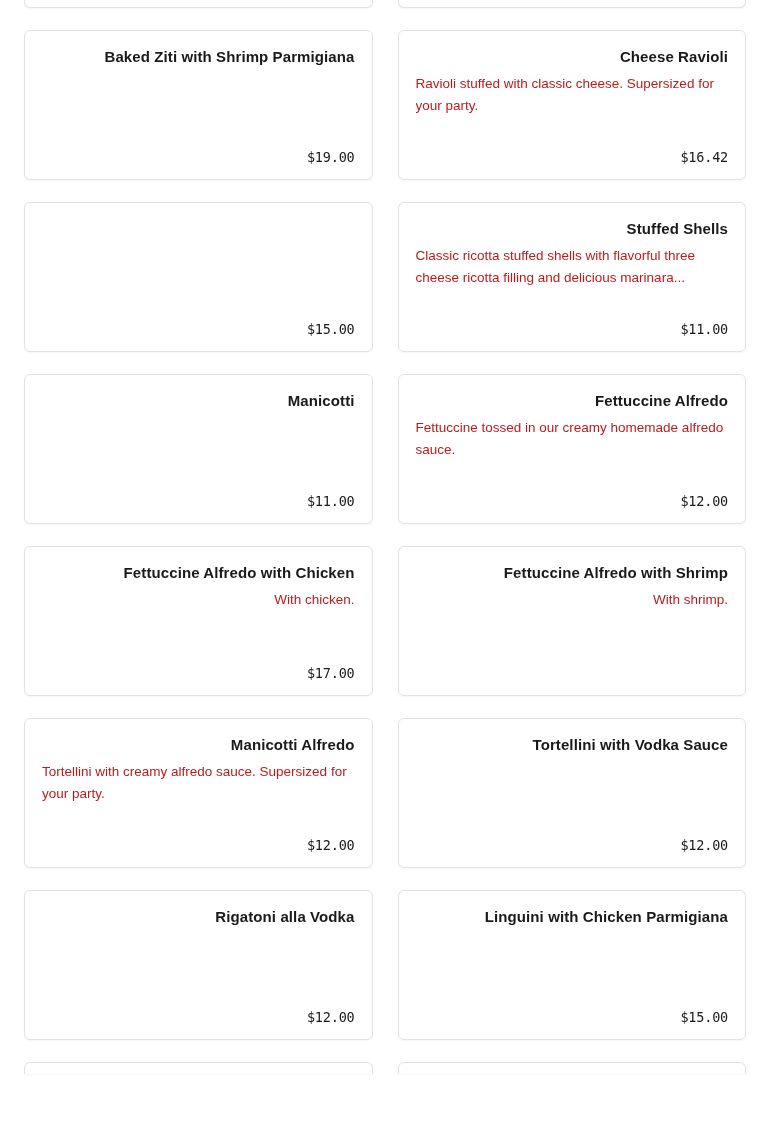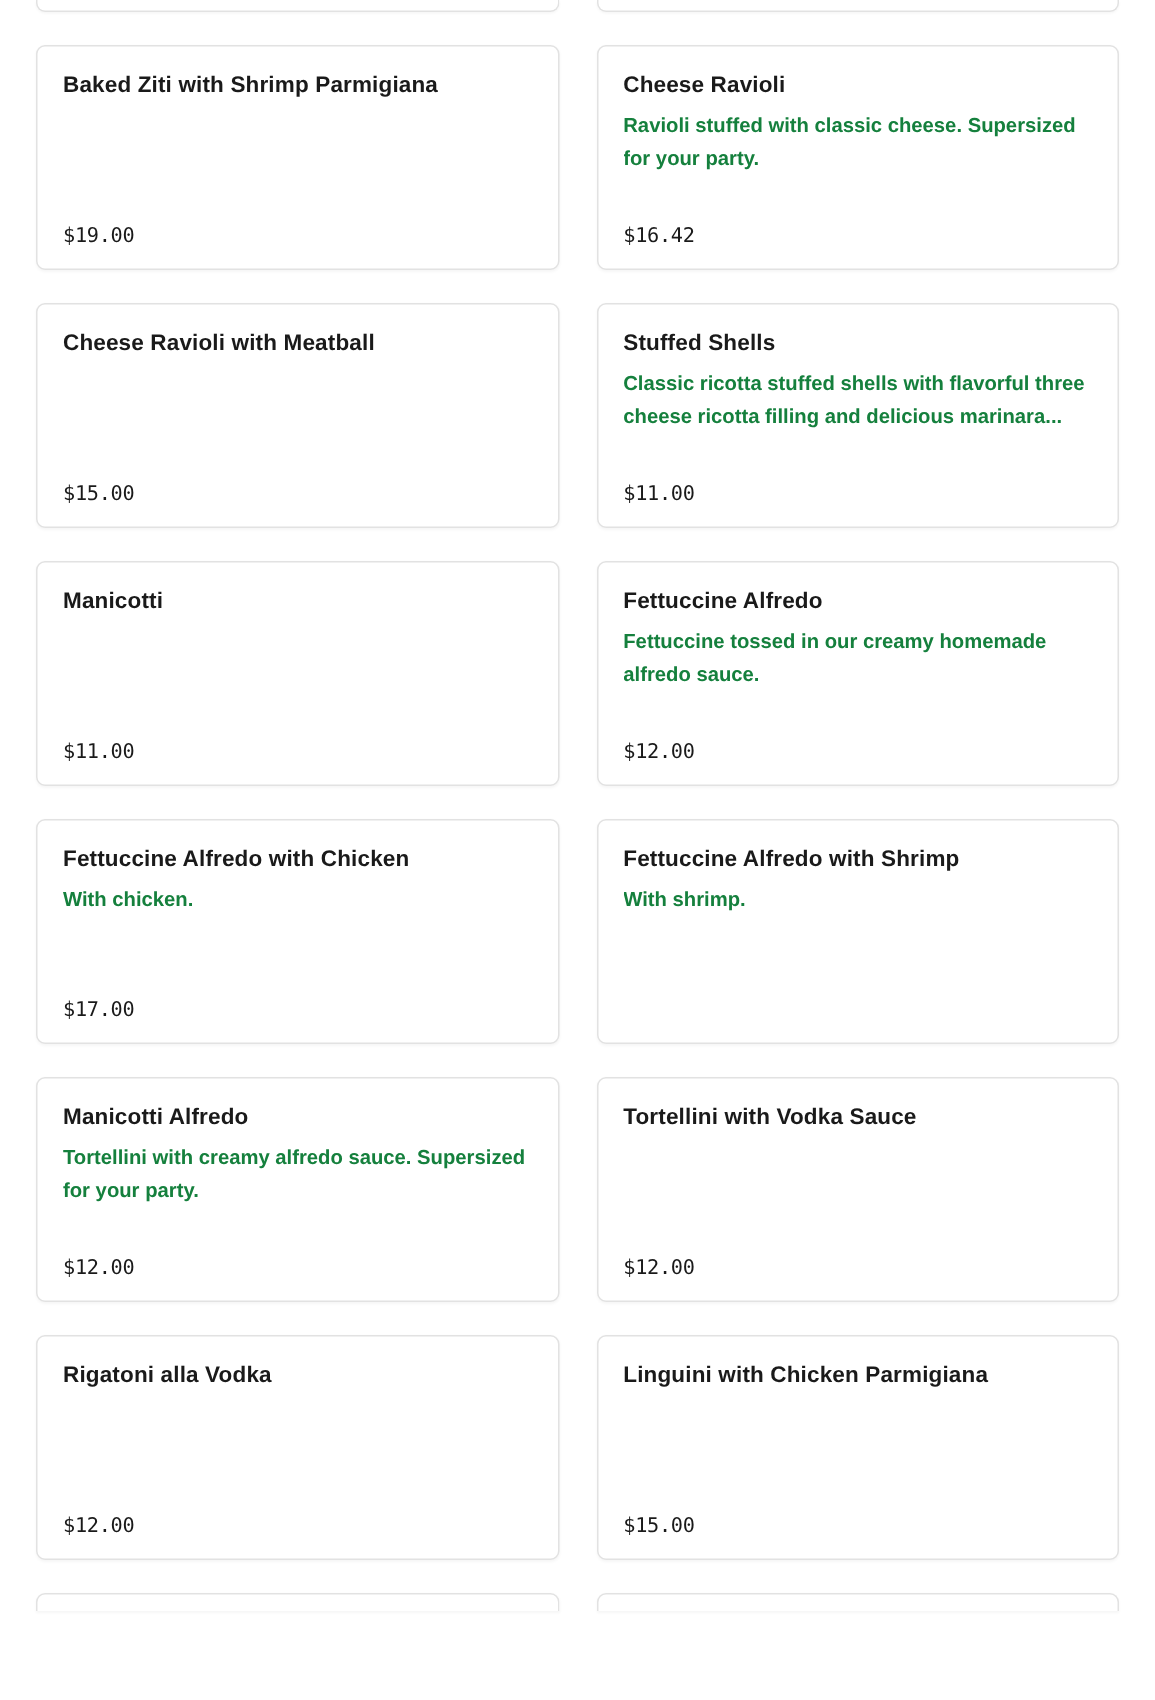--- a/index.html
+++ b/index.html
@@ -27,20 +27,21 @@
   .menu-card {
     background: #ffffff;
     border: 1px solid #e2e2e2;
     border-radius: 6px;
     box-sizing: border-box;
     padding: 16px 17px 14px 17px;
     min-height: 150px;
     display: flex;
     flex-direction: column;
     box-shadow: 0 1px 2px rgba(0,0,0,0.04);
+    align-items: flex-end;
   }
   .menu-card.partial-top {
     min-height: 0;
     height: 8px;
     padding: 0;
     border-top: none;
     border-bottom: 1px solid #e2e2e2;
     border-radius: 0 0 6px 6px;
   }
   .menu-card.partial-bottom {
@@ -54,26 +55,25 @@
     font-size: 15px;
     font-weight: bold;
     line-height: 20px;
     color: #1a1a1a;
     margin: 0 0 6px 0;
     letter-spacing: 0.1px;
   }
   .item-desc {
     font-size: 13.5px;
     line-height: 22px;
-    color: #15803d;
+    color: #b91c1c;
     margin: 0;
     flex: 0 0 auto;
     max-height: 44px;
     overflow: hidden;
-    font-weight: bold;
   }
   .spacer {
     flex: 1 1 auto;
     min-height: 10px;
   }
   .item-price {
     font-family: "DejaVu Sans Mono", monospace;
     font-size: 13.5px;
     color: #1a1a1a;
     letter-spacing: -0.2px;
@@ -95,21 +95,20 @@
   </div>
 
   <div class="menu-card">
     <div class="item-name">Cheese Ravioli</div>
     <div class="item-desc">Ravioli stuffed with classic cheese. Supersized for your party.</div>
     <div class="spacer"></div>
     <div class="item-price">$16.42</div>
   </div>
 
   <div class="menu-card">
-    <div class="item-name">Cheese Ravioli with Meatball</div>
     <div class="item-desc"></div>
     <div class="spacer"></div>
     <div class="item-price">$15.00</div>
   </div>
 
   <div class="menu-card">
     <div class="item-name">Stuffed Shells</div>
     <div class="item-desc">Classic ricotta stuffed shells with flavorful three cheese ricotta filling and delicious marinara...</div>
     <div class="spacer"></div>
     <div class="item-price">$11.00</div>

